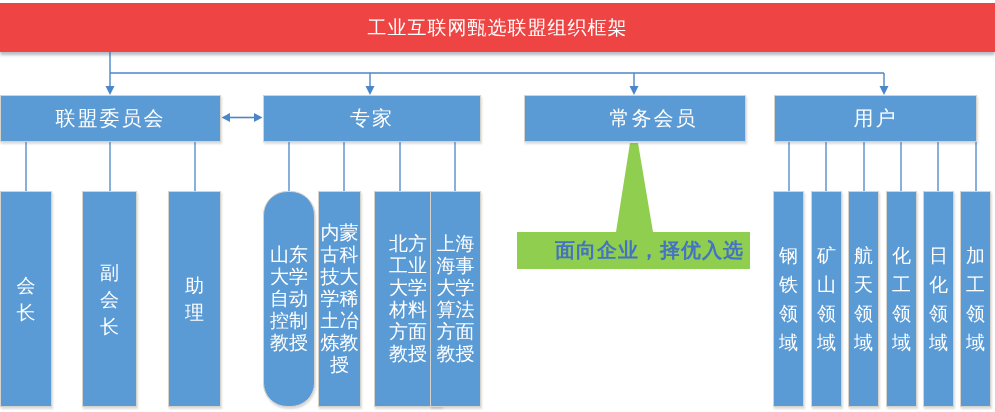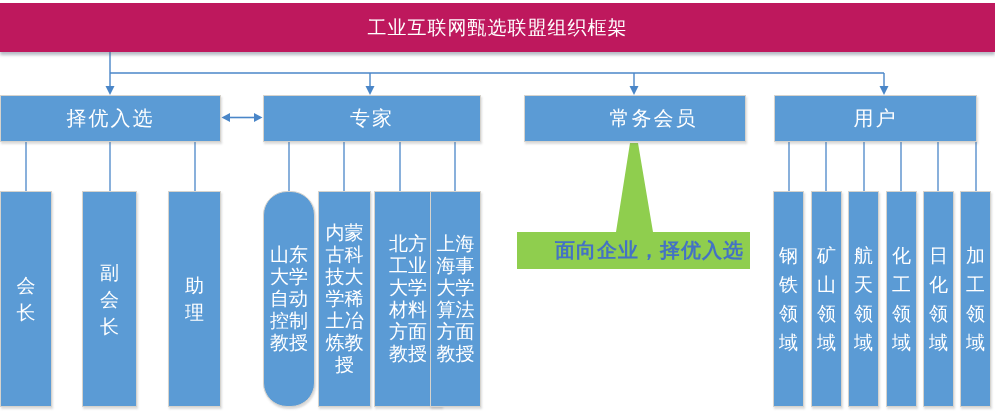--- a/index.html
+++ b/index.html
@@ -3,21 +3,21 @@
 <meta charset="utf-8">
 <style>
   html,body{margin:0;padding:0;background:#ffffff;}
   #canvas{
     position:relative;width:995px;height:412px;background:#ffffff;overflow:hidden;
     font-family:"Liberation Sans", sans-serif;
   }
   
   .banner{
     position:absolute;left:0;top:3px;width:995px;height:49px;
-    background:#be185d;color:#ffffff;font-size:19px;letter-spacing:1px;
+    background:#ef4444;color:#ffffff;font-size:19px;letter-spacing:1px;
     display:flex;align-items:center;justify-content:center;
     box-shadow:0 3px 3px rgba(90,105,125,0.45);
   }
   
   .hbox{
     position:absolute;top:95px;height:47px;
     background:#5B9BD5;color:#ffffff;font-size:20px;letter-spacing:2px;
     display:flex;align-items:center;justify-content:center;
     border:1px solid #d6d3cd;box-sizing:border-box;
     box-shadow:1px 2px 2px rgba(110,110,110,0.25);
@@ -93,21 +93,21 @@
     <line x1="976" y1="142" x2="976" y2="191" stroke="#4A86C8" stroke-width="1.3"></line>
 
     <polygon points="630,143 638,143 653,232 750,232 750,269 517,269 517,232 616,232" fill="#8FCE4E"></polygon>
   </svg>
 
   <div class="banner">
     <span>工业互联网甄选联盟组织框架</span>
   </div>
 
   <div class="hbox" style="left:0;width:221px;">
-    <span>择优入选</span>
+    <span>联盟委员会</span>
   </div>
   <div class="hbox" style="left:263px;width:218px;">
     <span>专家</span>
   </div>
   <div class="hbox" style="left:524px;width:222px;padding-left:37px;">
     <span>常务会员</span>
   </div>
   <div class="hbox" style="left:774px;width:203px;">
     <span>用户</span>
   </div>
@@ -126,21 +126,21 @@
 理</span>
   </div>
 
   <div class="vbox expert-child" style="left:263px;width:52px;border-radius:24px;">
     <span>山东
 大学
 自动
 控制
 教授</span>
   </div>
-  <div class="vbox expert-child" style="left:318px;width:53px;">
+  <div class="vbox expert-child" style="left:318px;width:43px;">
     <span>内蒙
 古科
 技大
 学稀
 土冶
 炼教
 授</span>
   </div>
   <div class="vbox expert-child" style="left:374px;width:68px;">
     <span>北方

